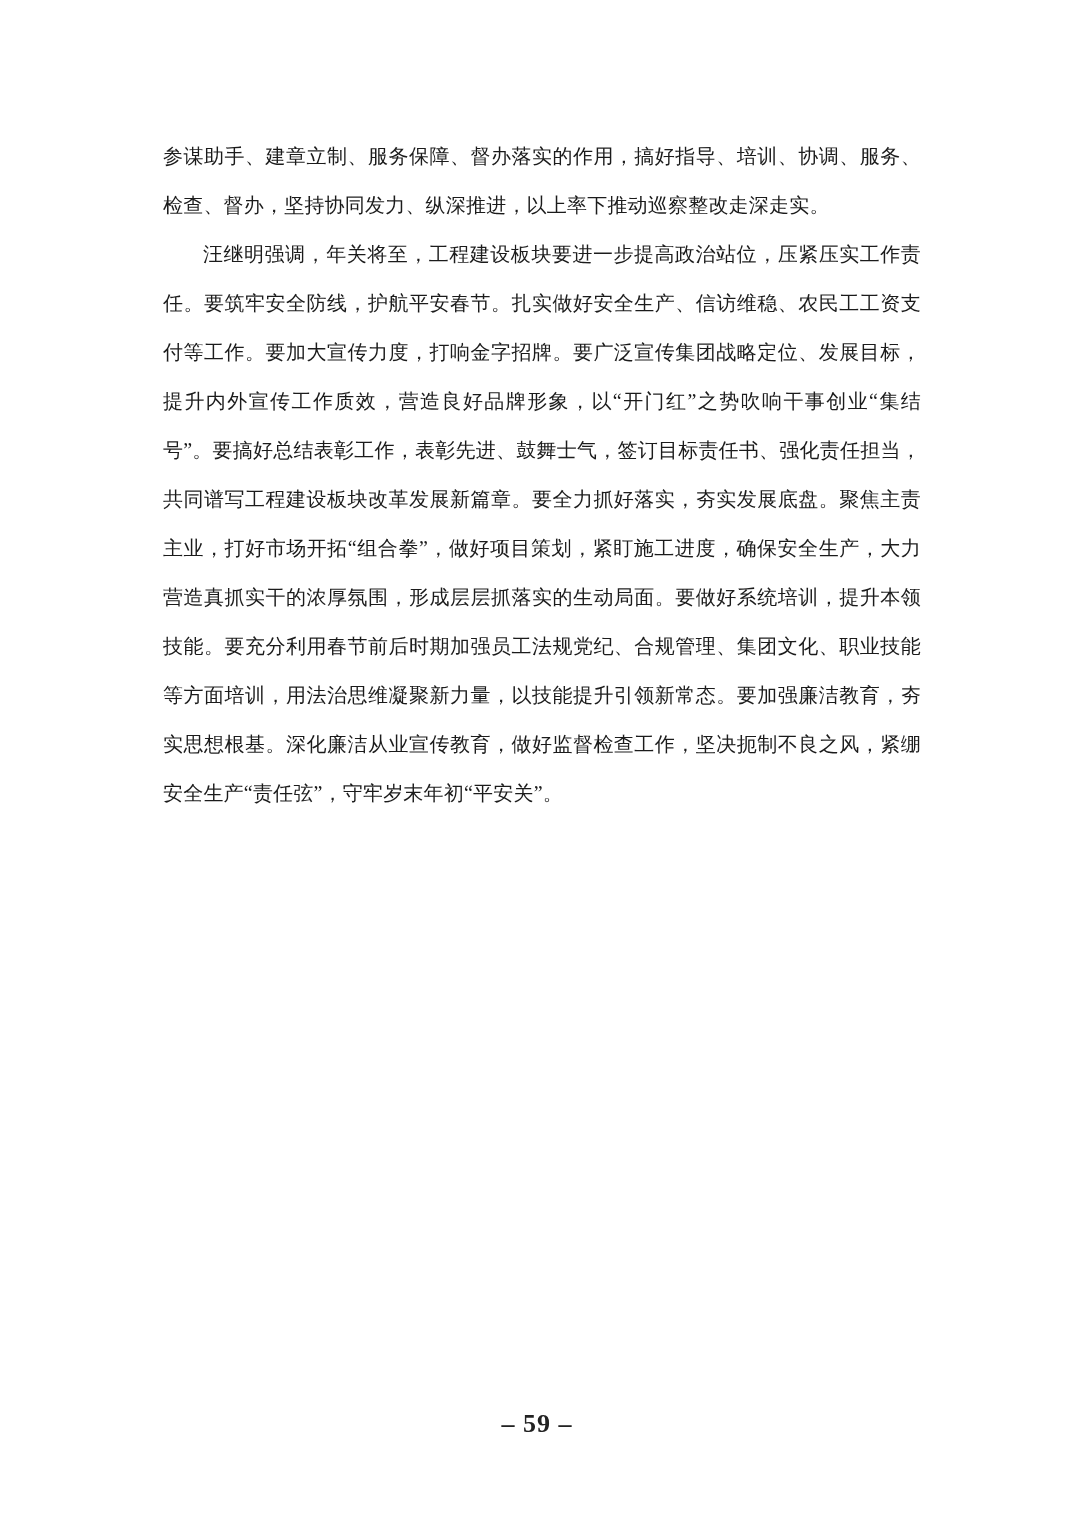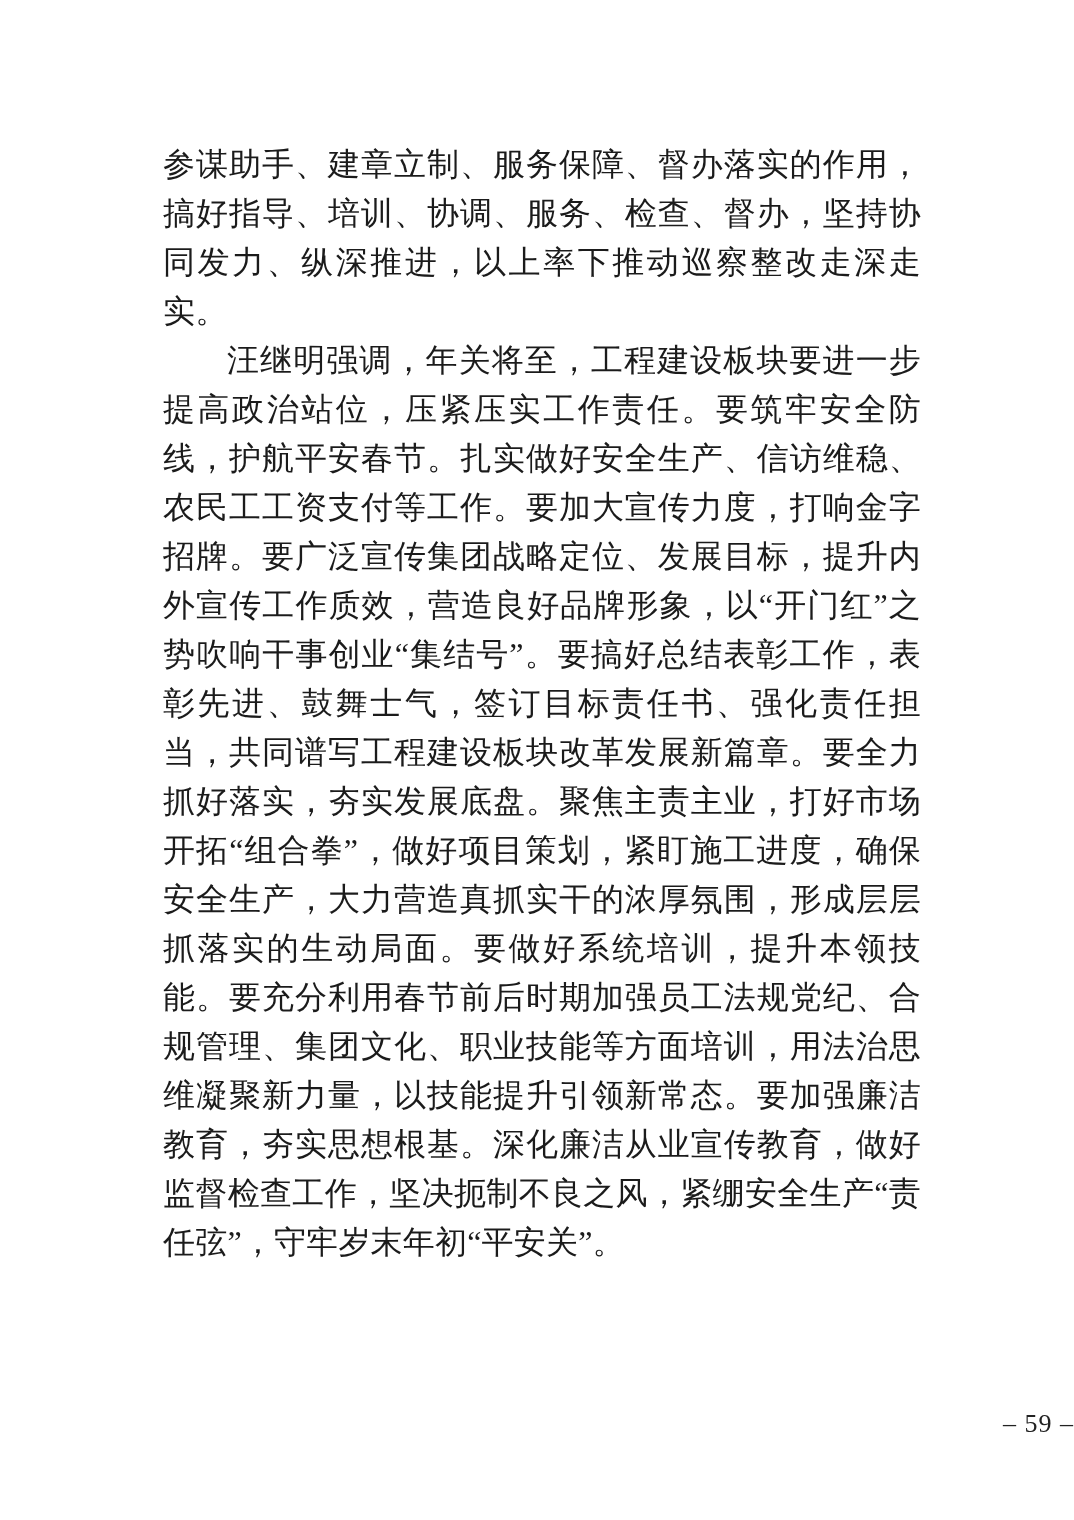--- a/index.html
+++ b/index.html
@@ -12,46 +12,47 @@
     width: 1074px;
     height: 1520px;
     background: #ffffff;
     overflow: hidden;
     font-family: "Liberation Serif", "DejaVu Serif", serif;
     color: #1b1b1b;
   }
   .content {
     position: absolute;
     left: 163px;
-    top: 140px;
+    top: 132px;
     width: 758px;
-    font-size: 32px;
+    font-size: 20px;
     line-height: 49px;
     text-align: justify;
     text-justify: inter-ideograph;
     letter-spacing: 0.2px;
   }
   .para {
     margin: 0;
     padding: 0;
   }
   .para.indent {
     text-indent: 2em;
   }
   .footer {
     position: absolute;
     left: 0;
     right: 0;
     top: 1408px;
-    text-align: right;
+    text-align: center;
     font-size: 26px;
     line-height: 32px;
     color: #222222;
     letter-spacing: 1px;
     font-family: "Liberation Serif", "DejaVu Serif", serif;
+    font-weight: bold;
   }
 </style>
 </head>
 <body>
 
 <div class="page">
   <div class="content">
     <p class="para">参谋助手、建章立制、服务保障、督办落实的作用，搞好指导、培训、协调、服务、检查、督办，坚持协同发力、纵深推进，以上率下推动巡察整改走深走实。</p>
     <p class="para indent">汪继明强调，年关将至，工程建设板块要进一步提高政治站位，压紧压实工作责任。要筑牢安全防线，护航平安春节。扎实做好安全生产、信访维稳、农民工工资支付等工作。要加大宣传力度，打响金字招牌。要广泛宣传集团战略定位、发展目标，提升内外宣传工作质效，营造良好品牌形象，以“开门红”之势吹响干事创业“集结号”。要搞好总结表彰工作，表彰先进、鼓舞士气，签订目标责任书、强化责任担当，共同谱写工程建设板块改革发展新篇章。要全力抓好落实，夯实发展底盘。聚焦主责主业，打好市场开拓“组合拳”，做好项目策划，紧盯施工进度，确保安全生产，大力营造真抓实干的浓厚氛围，形成层层抓落实的生动局面。要做好系统培训，提升本领技能。要充分利用春节前后时期加强员工法规党纪、合规管理、集团文化、职业技能等方面培训，用法治思维凝聚新力量，以技能提升引领新常态。要加强廉洁教育，夯实思想根基。深化廉洁从业宣传教育，做好监督检查工作，坚决扼制不良之风，紧绷安全生产“责任弦”，守牢岁末年初“平安关”。</p>
   </div>

